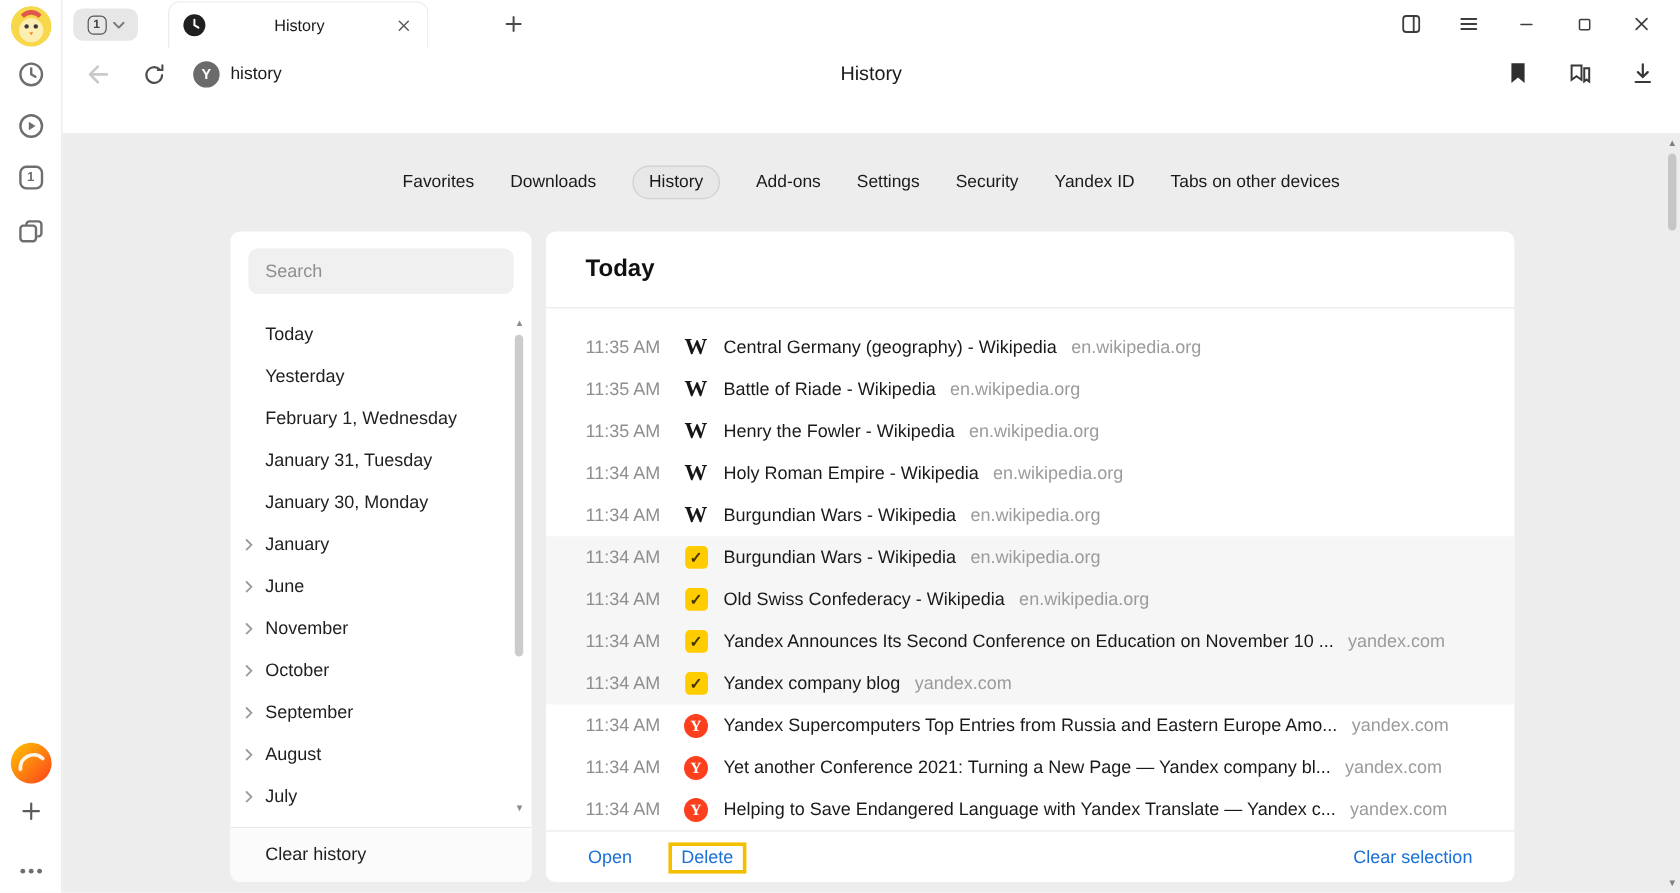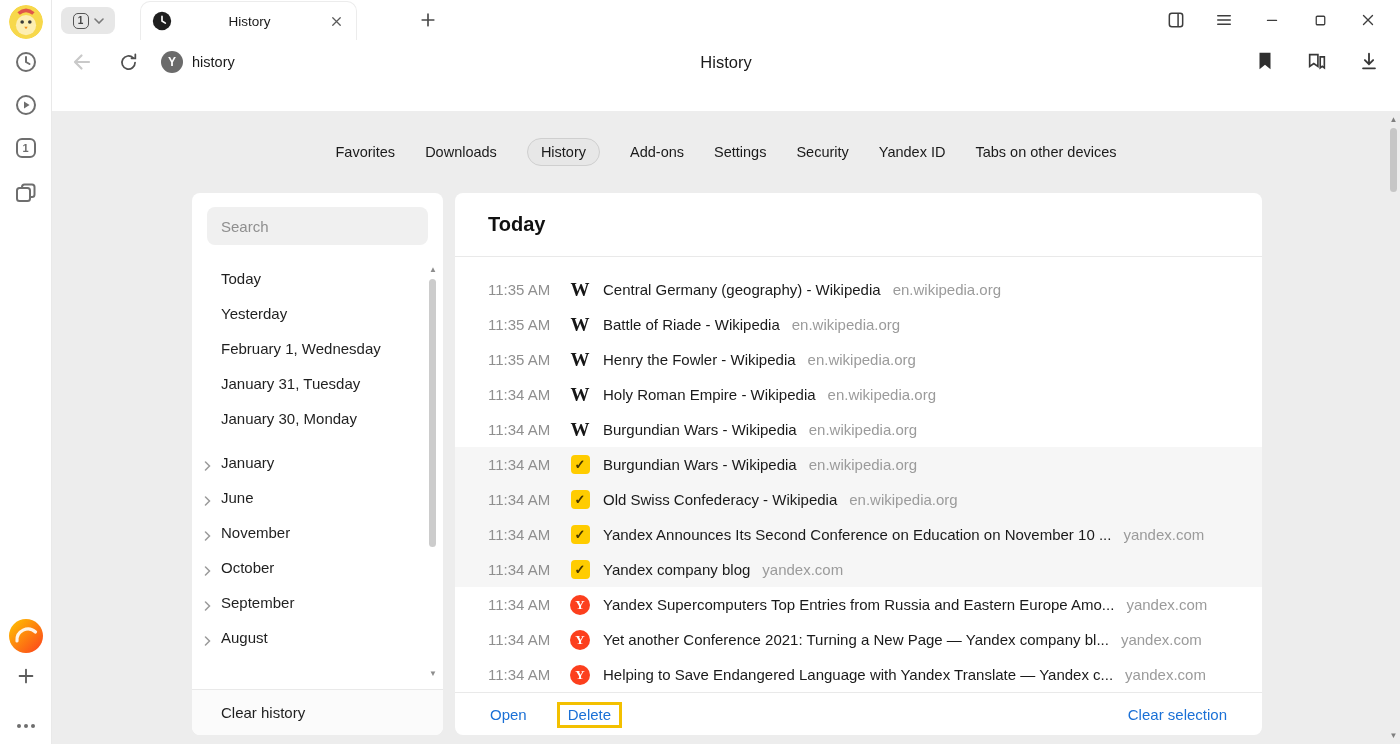--- a/index.html
+++ b/index.html
@@ -59,21 +59,21 @@
   .nav-tab { padding:5px 0; cursor:pointer; white-space:nowrap; }
   .nav-tab.active { padding:5px 13px; background:#e7e7e7; border:1px solid #cfcfcf; border-radius:16px; }
 
   
   .left-card { position:absolute; left:140px; top:82px; width:251px; height:542px; background:#ffffff; border-radius:8px; }
   .search-box { margin:14px 15px 0; height:38px; background:#f0f0f0; border-radius:8px; display:flex; align-items:center; padding:0 14px; }
   .search-box input { border:none; outline:none; background:transparent; width:100%; font-family:inherit; font-size:15px; color:#333; }
   .search-box input::placeholder { color:#8f8f8f; }
   .side-list { margin-top:16px; }
   .d-item { height:35px; display:flex; align-items:center; padding-left:29px; font-size:15px; color:#1f1f1f; cursor:pointer; }
-  .m-item { height:35px; display:flex; align-items:flex-end; padding-left:12px; font-size:15px; color:#1f1f1f; cursor:pointer; }
+  .m-item { height:35px; display:flex; align-items:center; padding-left:12px; font-size:15px; color:#1f1f1f; cursor:pointer; }
   .m-chev { width:17px; height:10px; color:#9a9a9a; display:flex; align-items:center; }
   .list-scrollbar { position:absolute; right:4px; top:70px; width:12px; height:416px; }
   .lsb-up, .lsb-dn { position:absolute; left:0; width:12px; height:12px; color:#8d8d8d; font-size:8px; display:flex; align-items:center; justify-content:center; cursor:pointer; }
   .lsb-up { top:0; } .lsb-dn { bottom:0; }
   .lsb-thumb { position:absolute; left:2px; top:16px; width:7px; height:268px; background:#cccccc; border-radius:4px; cursor:pointer; }
   .card-footer { position:absolute; bottom:0; left:0; right:0; height:46px; border-top:1px solid #e9e9e9; background:#fbfbfb; border-radius:0 0 8px 8px; display:flex; align-items:center; padding-left:29px; font-size:15px; color:#1f1f1f; cursor:pointer; }
 
   
   .right-card { position:absolute; left:403px; top:82px; width:807px; height:542px; background:#fff; border-radius:8px; display:flex; flex-direction:column; }
   .panel-header { height:64px; border-bottom:1px solid #e9e9e9; display:flex; align-items:center; padding-left:33px; font-size:20px; font-weight:bold; color:#111; flex-shrink:0; }
@@ -352,20 +352,28 @@
             <span>September</span>
           </div>
           <div class="m-item">
             <span class="m-chev">
               <svg width="7" height="10" viewBox="0 0 7 10">
                 <path d="M1.5 1l4 4-4 4" stroke="currentColor" stroke-width="1.5" fill="none" stroke-linecap="round"></path>
               </svg>
             </span>
             <span>August</span>
           </div>
+          <div class="m-item">
+            <span class="m-chev">
+              <svg width="7" height="10" viewBox="0 0 7 10">
+                <path d="M1.5 1l4 4-4 4" stroke="currentColor" stroke-width="1.5" fill="none" stroke-linecap="round"></path>
+              </svg>
+            </span>
+            <span>July</span>
+          </div>
         </div>
     </div>
     <div class="list-scrollbar">
       <div class="lsb-up">▲</div>
       <div class="lsb-thumb"></div>
       <div class="lsb-dn">▼</div>
     </div>
     <div class="card-footer">
       <span>Clear history</span>
     </div>

